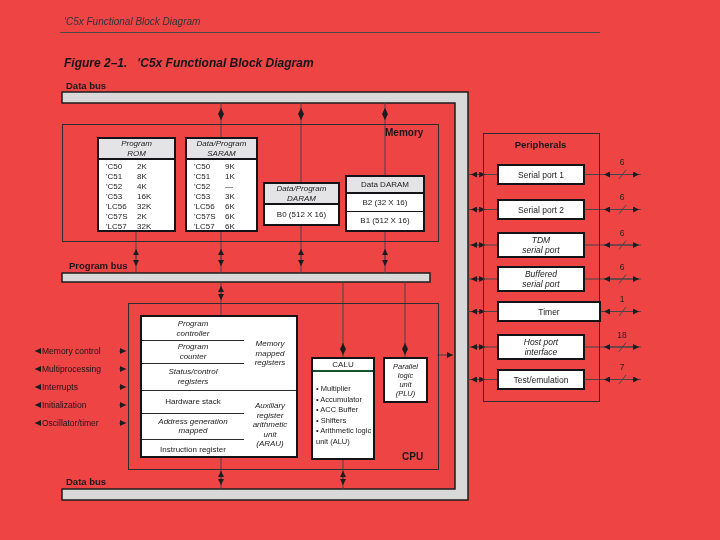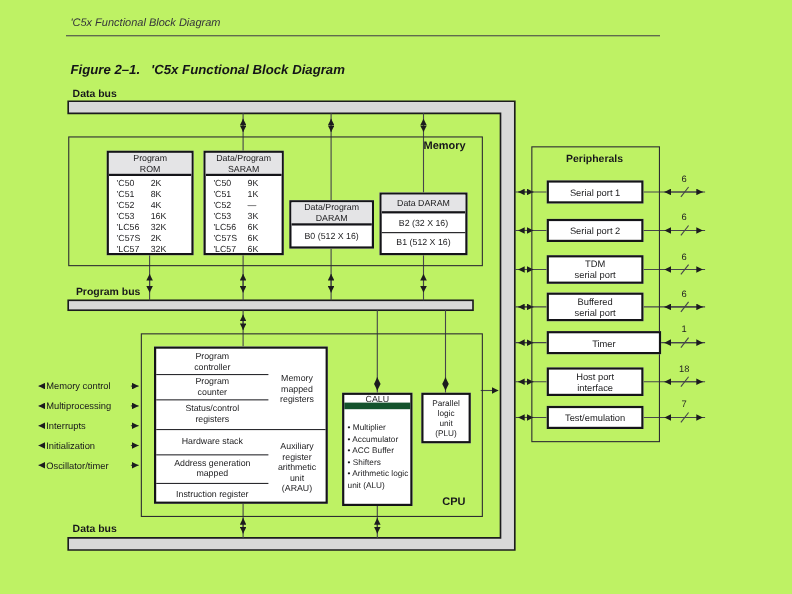--- a/index.html
+++ b/index.html
@@ -1,30 +1,30 @@
 <!DOCTYPE html>
 <html><head>
 <meta charset="utf-8">
 <style>
   html,body{margin:0;padding:0;background:#fff;}
-  .canvas{position:relative;width:720px;height:540px;background:#bef264;overflow:hidden;
+  .canvas{position:relative;width:720px;height:540px;background:#ef4444;overflow:hidden;
           font-family:"Liberation Sans",sans-serif;color:#1c1c1e;}
   .canvas > div{position:absolute;}
   svg.wires{position:absolute;left:0;top:0;}
   .runhdr{left:64px;top:16px;font-size:10px;font-style:italic;color:#33333a;}
   .hdr-rule{left:60px;top:32px;width:540px;height:1px;background:#4a4a4a;}
   .figcap{left:64px;top:56px;font-size:12px;font-style:italic;font-weight:600;color:#141418;}
   .figcap .figtitle{margin-left:10px;}
   .buslabel{font-weight:700;font-size:9.5px;color:#17171b;}
   .seclabel{font-weight:700;font-size:10px;color:#17171b;}
   .thinbox{border:1px solid #2d2d31;background:transparent;}
   .blk{position:absolute;border:2px solid #141418;background:#fff;box-sizing:border-box;}
   .blkhdr{background:#e4e4e6;border-bottom:2px solid #141418;display:flex;align-items:center;
           justify-content:center;text-align:center;font-size:8px;line-height:9.5px;}
-  .preline{white-space:pre-line;}
+  .preline{white-space:pre-line;font-style:italic;}
   .tbl{padding-top:2px;}
   .trow{display:flex;height:10px;font-size:8px;line-height:10px;padding-left:7px;}
   .dev{width:31px;}
   .ccell{display:flex;align-items:center;justify-content:center;text-align:center;font-size:8px;height:18px;}
   .divtop{border-top:1.5px solid #141418;}
   .cell{position:absolute;display:flex;align-items:center;justify-content:center;text-align:center;
         font-size:8px;line-height:9.5px;box-sizing:border-box;}
   .hline{position:absolute;background:#2a2a2e;height:1px;}
   .sig{position:absolute;font-size:8.5px;color:#17171b;}
   .pblk{position:absolute;border:2px solid #141418;background:#fff;display:flex;align-items:center;
@@ -259,21 +259,21 @@
 unit
 (ARAU)</div>
     <div class="hline" style="left:0;top:23px;width:102px;"></div>
     <div class="hline" style="left:0;top:46px;width:102px;"></div>
     <div class="hline" style="left:0;top:73px;width:154px;"></div>
     <div class="hline" style="left:0;top:96px;width:102px;"></div>
     <div class="hline" style="left:0;top:122px;width:102px;"></div>
   </div>
 
   <div class="blk" style="left:311px;top:357px;width:64px;height:103px;">
-    <div class="cell" style="left:0;top:0;width:60px;height:13px;border-bottom:6px solid #14532d;">CALU</div>
+    <div class="cell" style="left:0;top:0;width:60px;height:13px;border-bottom:2px solid #14532d;">CALU</div>
     <div class="calu-items" style="position:absolute;left:0;top:13px;width:58px;">
       <div>Multiplier</div>
       <div>Accumulator</div>
       <div>ACC Buffer</div>
       <div>Shifters</div>
       <div>Arithmetic logic unit (ALU)</div>
     </div>
   </div>
 
   <div class="blk" style="left:383px;top:357px;width:45px;height:46px;display:flex;align-items:center;justify-content:center;text-align:center;font-size:7.5px;line-height:9px;">

